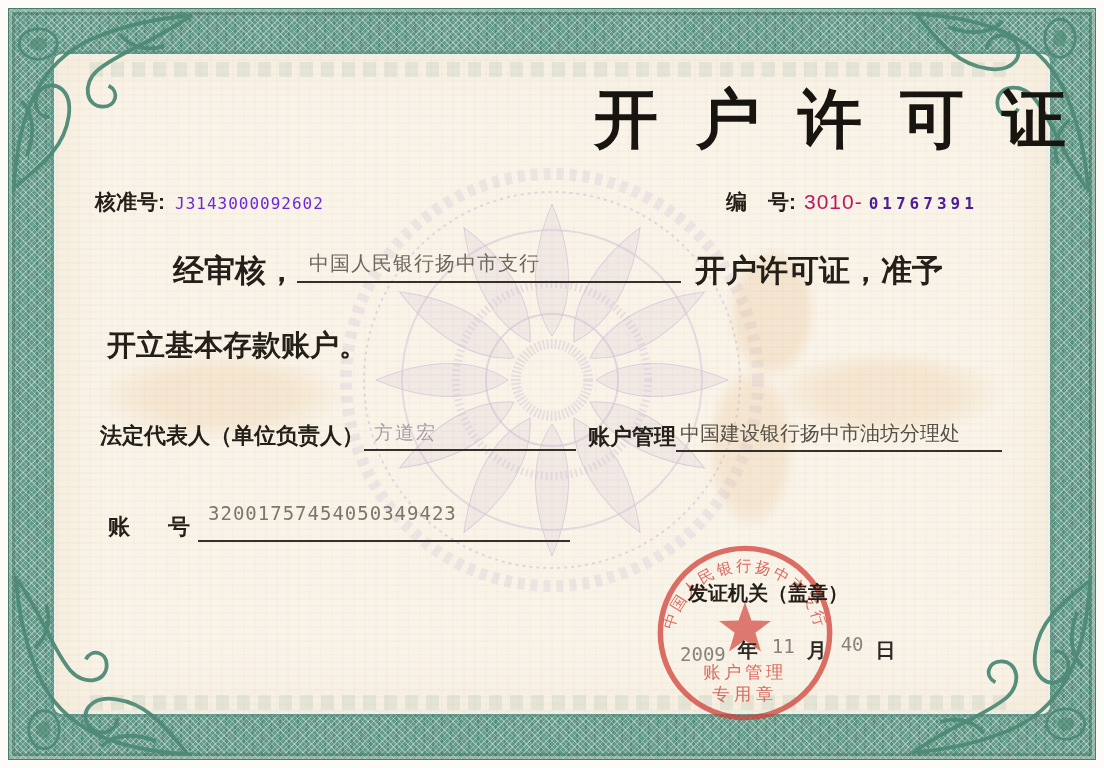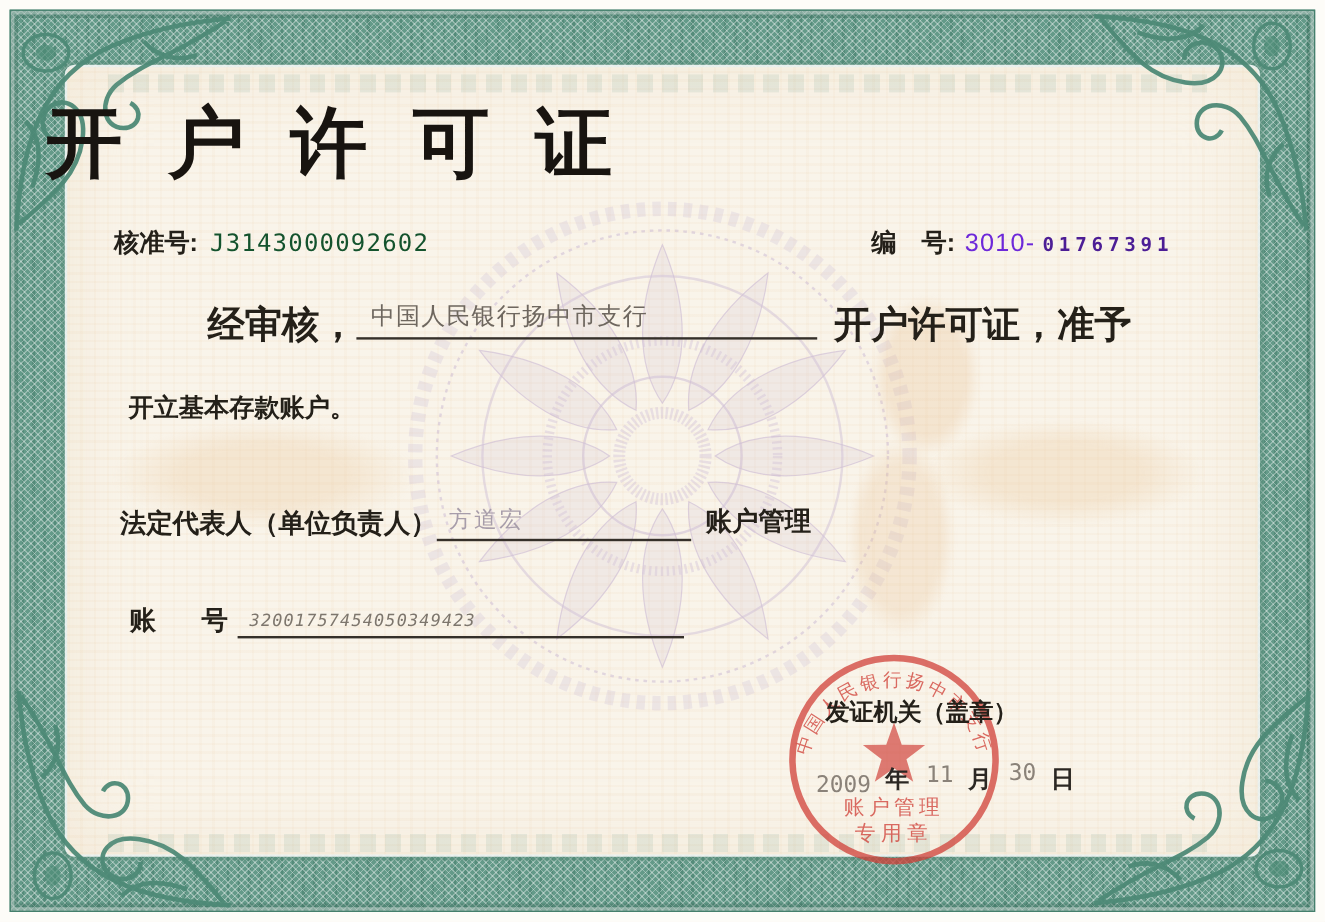--- a/index.html
+++ b/index.html
@@ -52,44 +52,44 @@
   .wm-strip{position:absolute;z-index:3;height:15px;opacity:.5;pointer-events:none;
     background:repeating-linear-gradient(90deg, rgba(116,160,142,.28) 0 13px, transparent 13px 21px);}
   .wm-strip.top{left:90px;right:90px;top:62px;}
   .wm-strip.bottom{left:90px;right:90px;bottom:58px;}
 
   
   .label{font-weight:700;color:#242019;}
   .dot{font-family:"DejaVu Sans Mono","Liberation Mono",monospace;}
   .title{
     position:absolute;left:0;right:0;top:76px;z-index:5;
-    text-align:left;font-size:64px;font-weight:800;color:#181410;
-    letter-spacing:38px;padding-left:38px;white-space:nowrap;
+    text-align:right;font-size:64px;font-weight:800;color:#181410;
+    letter-spacing:38px;padding-left:52px;white-space:nowrap;
   }
   .row{position:absolute;z-index:5;white-space:nowrap;}
   .approval-row{left:95px;top:188px;font-size:21px;}
-  .approval-row .val{color:#14532d;font-size:20px;letter-spacing:1px;margin-left:10px;}
+  .approval-row .val{color:#6d28d9;font-size:16px;letter-spacing:1px;margin-left:10px;}
   .serial-row{left:726px;top:188px;font-size:21px;}
-  .serial-row .prefix{margin-left:8px;color:#6d28d9;letter-spacing:1px;text-align:center;}
+  .serial-row .prefix{margin-left:8px;color:#be185d;letter-spacing:1px;text-align:center;}
   .serial-row .red{color:#4c1d95;font-weight:600;letter-spacing:4px;margin-left:6px;font-size:16px;}
 
   .review-row{left:173px;top:250px;display:flex;align-items:flex-start;font-size:31px;}
   .uline{border-bottom:2px solid #35302a;display:inline-block;}
   .company{width:372px;font-size:20px;color:#6e675f;padding:0 0 4px 12px;letter-spacing:1px;}
   .cond{margin-left:14px;}
-  .acct-type{left:107px;top:326px;font-size:21px;}
+  .acct-type{left:107px;top:326px;font-size:29px;}
 
   .rep-group{left:100px;top:420px;display:flex;align-items:flex-end;font-size:22px;}
   .rep-name{width:202px;font-size:19px;color:#a79daa;padding:0 0 3px 10px;letter-spacing:2px;}
   .bank-group{left:588px;top:420px;display:flex;align-items:flex-end;font-size:22px;}
   .bank-name{width:322px;font-size:20px;color:#575047;padding:0 0 3px 4px;}
 
   .acct-group{left:108px;top:502px;display:flex;align-items:flex-end;font-size:22px;}
   .acct-group .label{letter-spacing:8px;}
-  .acct-num{width:362px;font-size:14px;color:#7d766d;padding:0 0 4px 10px;letter-spacing:1px;font-style:italic;}
+  .acct-num{width:362px;font-size:19px;color:#7d766d;padding:0 0 16px 10px;letter-spacing:1px;}
 
   .issuer-label{left:688px;top:580px;font-size:20px;z-index:6;}
   .date-row{left:680px;top:612px;z-index:6;display:flex;align-items:baseline;font-size:20px;}
   .date-row .num{color:#8a8279;font-size:19px;}
   .date-row .y{transform:translateY(4px);}
   .date-row .m{transform:translateY(-4px);margin-left:14px;margin-top:27px;}
   .date-row .d{transform:translateY(-6px);margin-left:14px;}
   .date-row .lab{margin-left:12px;font-weight:700;}
 
   .seal{position:absolute;left:654px;top:542px;width:182px;height:182px;z-index:4;opacity:.85;}
@@ -192,34 +192,35 @@
     <span class="label cond">开户许可证，准予</span>
   </div>
   <div class="row acct-type label">开立基本存款账户。</div>
 
   <div class="row rep-group">
     <span class="label">法定代表人（单位负责人）</span>
     <span class="uline rep-name dot">方道宏</span>
   </div>
   <div class="row bank-group">
     <span class="label">账户管理</span>
+    <span class="uline bank-name dot">中国建设银行扬中市油坊分理处</span>
   </div>
 
   <div class="row acct-group">
     <span class="label">账　号</span>
     <span class="uline acct-num dot">32001757454050349423</span>
   </div>
 
   <div class="row issuer-label label">发证机关（盖章）</div>
   <div class="row date-row">
     <span class="num dot y">2009</span>
     <span class="lab">年</span>
     <span class="num dot m">11</span>
     <span class="lab">月</span>
-    <span class="num dot d">30</span>
+    <span class="num dot d">40</span>
     <span class="lab">日</span>
   </div>
 
   <svg class="seal" viewBox="0 0 200 200">
     <circle cx="100" cy="100" r="93" fill="none" stroke="#d04038" stroke-width="6" opacity=".88"></circle>
     <polygon opacity=".8" fill="#d04038" points="100,66 107.1,86.3 128.5,86.7 111.4,99.7 117.6,120.3 100,108 82.4,120.3 88.6,99.7 71.5,86.7 92.9,86.3"></polygon>
     <defs>
         <path id="sealArc" d="M 22,130 A 80,80 0 1 1 178,130" fill="none"></path>
       </defs>
     <text font-size="17" fill="#d04038" letter-spacing="3" opacity=".9">

